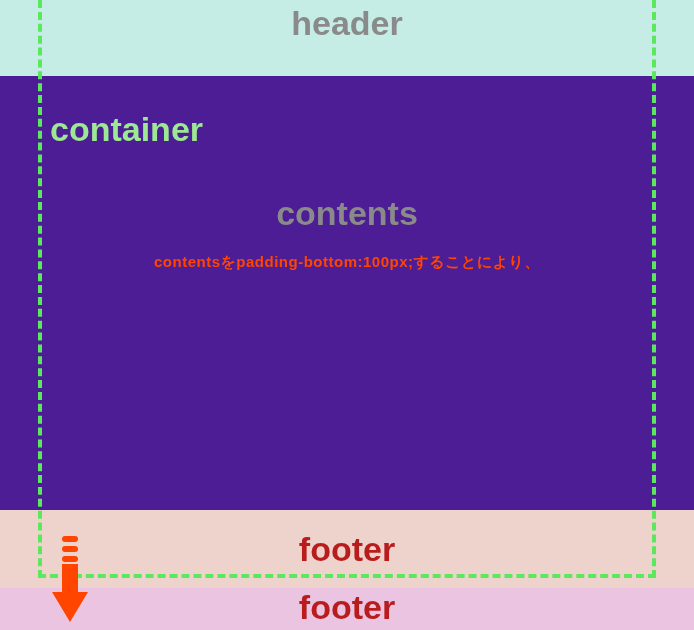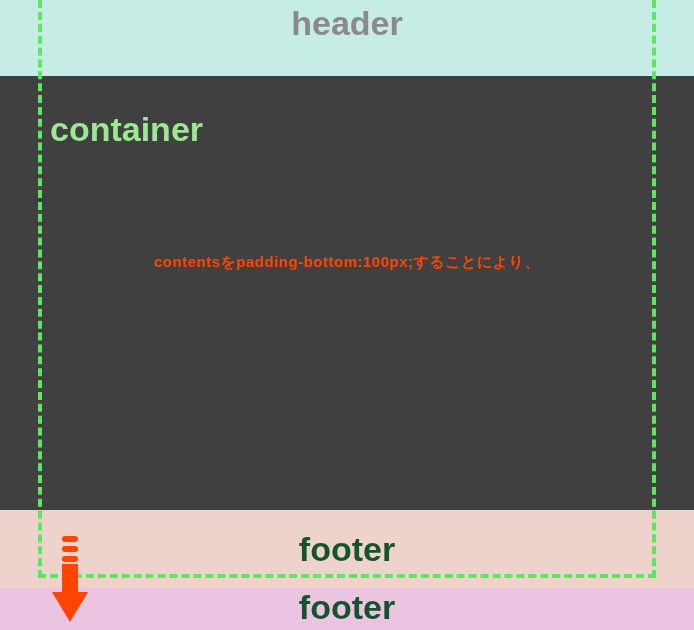--- a/index.html
+++ b/index.html
@@ -26,21 +26,21 @@
       z-index: 1;
     }
     .header-label {
       font-size: 34px;
       font-weight: 700;
       color: #8a8a8a;
     }
     .container-section {
       width: 100%;
       height: 434px;
-      background-color: #404040;
+      background-color: #4c1d95;
       position: relative;
       z-index: 1;
     }
     .container-label {
       position: absolute;
       top: 34px;
       left: 50px;
       font-size: 34px;
       font-weight: 700;
       color: #9de893;
@@ -84,21 +84,21 @@
       display: flex;
       align-items: flex-start;
       justify-content: center;
       padding-top: 0px;
       position: relative;
       z-index: 1;
     }
     .footer-label {
       font-size: 34px;
       font-weight: 700;
-      color: #14532d;
+      color: #b91c1c;
     }
     .dashed-box {
       position: absolute;
       top: 0;
       left: 38px;
       right: 38px;
       height: 578px;
       border: 4px dashed #5ce85c;
       border-top: none;
       z-index: 2;
@@ -114,20 +114,21 @@
   </style>
 </head>
 <body>
 
 <div class="header-section">
   <span class="header-label">header</span>
 </div>
 
 <div class="container-section">
   <span class="container-label">container</span>
+  <span class="contents-label">contents</span>
   <div class="annotation-text">
     <span>contentsをpadding-bottom:100px;することにより、</span><br>
   </div>
 </div>
 
 <div class="footer-section-1">
   <span class="footer-label">footer</span>
 </div>
 
 <div class="footer-section-2">

